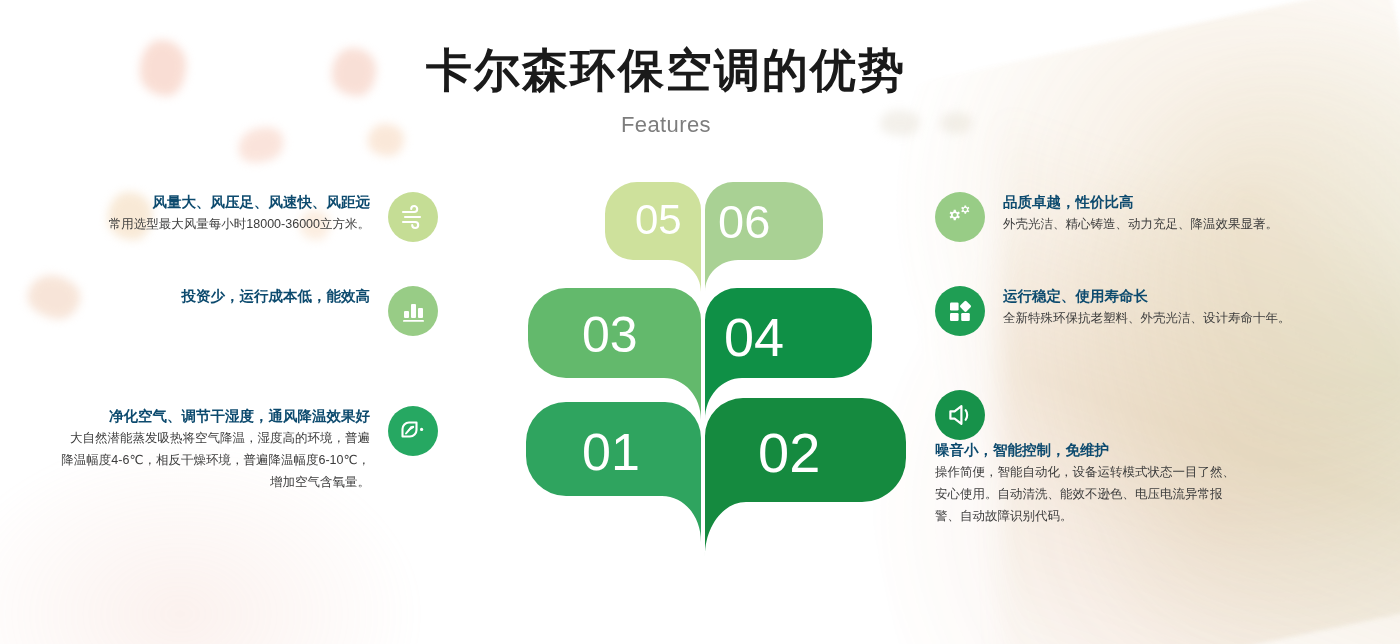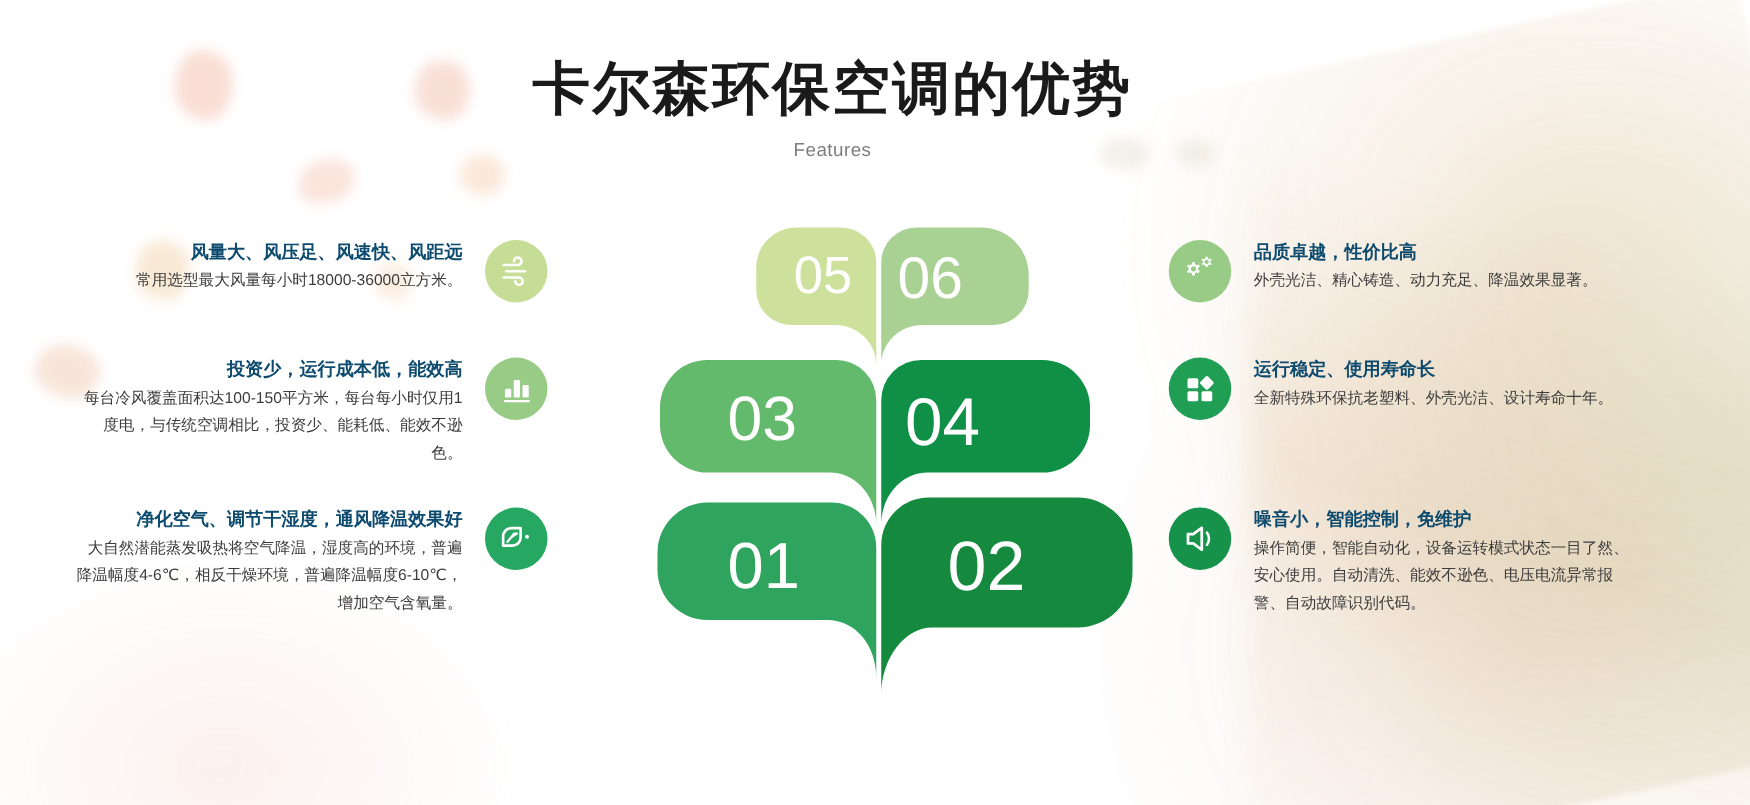--- a/index.html
+++ b/index.html
@@ -37,21 +37,21 @@
   }
 
   
   .header{position:absolute;left:0;top:0;width:1332px;text-align:center;}
   .title{
     margin-top:42px;
     font-size:46px;line-height:1.25;
     font-weight:700;color:#1a1a1a;letter-spacing:2px;
   }
   .subtitle{
-    margin-top:12px;font-size:15px;color:#7d7d7d;font-weight:400;letter-spacing:.4px;
+    margin-top:12px;font-size:22px;color:#7d7d7d;font-weight:400;letter-spacing:.4px;
   }
 
   
   .col{position:absolute;top:180px;width:370px;}
   .col-left{left:60px;}
   .col-right{left:935px;}
 
   .feature{display:flex;align-items:flex-start;position:absolute;}
   .feature .txt-left{text-align:right;width:310px;}
   .feature .txt-right{text-align:left;width:300px;}
@@ -118,21 +118,20 @@
             <path d="M6 14h15"></path>
             <path d="M4 19h12.2a3 3 0 1 1-3 3"></path>
           </g>
         </svg>
       </div>
     </div>
 
     <div class="feature" style="left:0px;top:106px;">
       <div class="txt-left">
         <div class="f-title">投资少，运行成本低，能效高</div>
-        <div class="f-desc">每台冷风覆盖面积达100-150平方米，每台每小时仅用1度电，与传统空调相比，投资少、能耗低、能效不逊色。</div>
       </div>
       <div class="ic ic-mid" style="margin-left:18px;">
         <svg width="28" height="28" viewBox="0 0 28 28" aria-hidden="true">
           <g fill="#ffffff">
             <rect x="5" y="14" width="5" height="7" rx="1"></rect>
             <rect x="12" y="7" width="5" height="14" rx="1"></rect>
             <rect x="19" y="11" width="5" height="10" rx="1"></rect>
           </g>
           <rect x="4" y="23" width="21" height="1.8" rx="0.9" fill="#ffffff"></rect>
         </svg>
@@ -185,21 +184,21 @@
             <rect x="15.2" y="5" width="8.6" height="8.6" rx="1.4" transform="rotate(45 19.5 9.3)"></rect>
           </g>
         </svg>
       </div>
       <div class="txt-right">
         <div class="f-title">运行稳定、使用寿命长</div>
         <div class="f-desc">全新特殊环保抗老塑料、外壳光洁、设计寿命十年。</div>
       </div>
     </div>
 
-    <div class="feature" style="left:0px;top:226px;">
+    <div class="feature" style="left:0px;top:210px;flex-direction:column;">
       <div class="ic ic-deep3" style="margin-right:18px;">
         <svg width="30" height="30" viewBox="0 0 30 30" aria-hidden="true">
           <path d="M16.4 6.2L9.6 11.3H5.4v7.4h4.2l6.8 5.1V6.2z" fill="none" stroke="#ffffff" stroke-width="2.2" stroke-linejoin="round"></path>
           <path d="M20.6 10.2c2.1 2.6 2.1 7 0 9.6" fill="none" stroke="#ffffff" stroke-width="2.1" stroke-linecap="round"></path>
         </svg>
       </div>
       <div class="txt-right">
         <div class="f-title">噪音小，智能控制，免维护</div>
         <div class="f-desc">操作简便，智能自动化，设备运转模式状态一目了然、安心使用。自动清洗、能效不逊色、电压电流异常报警、自动故障识别代码。</div>
       </div>

